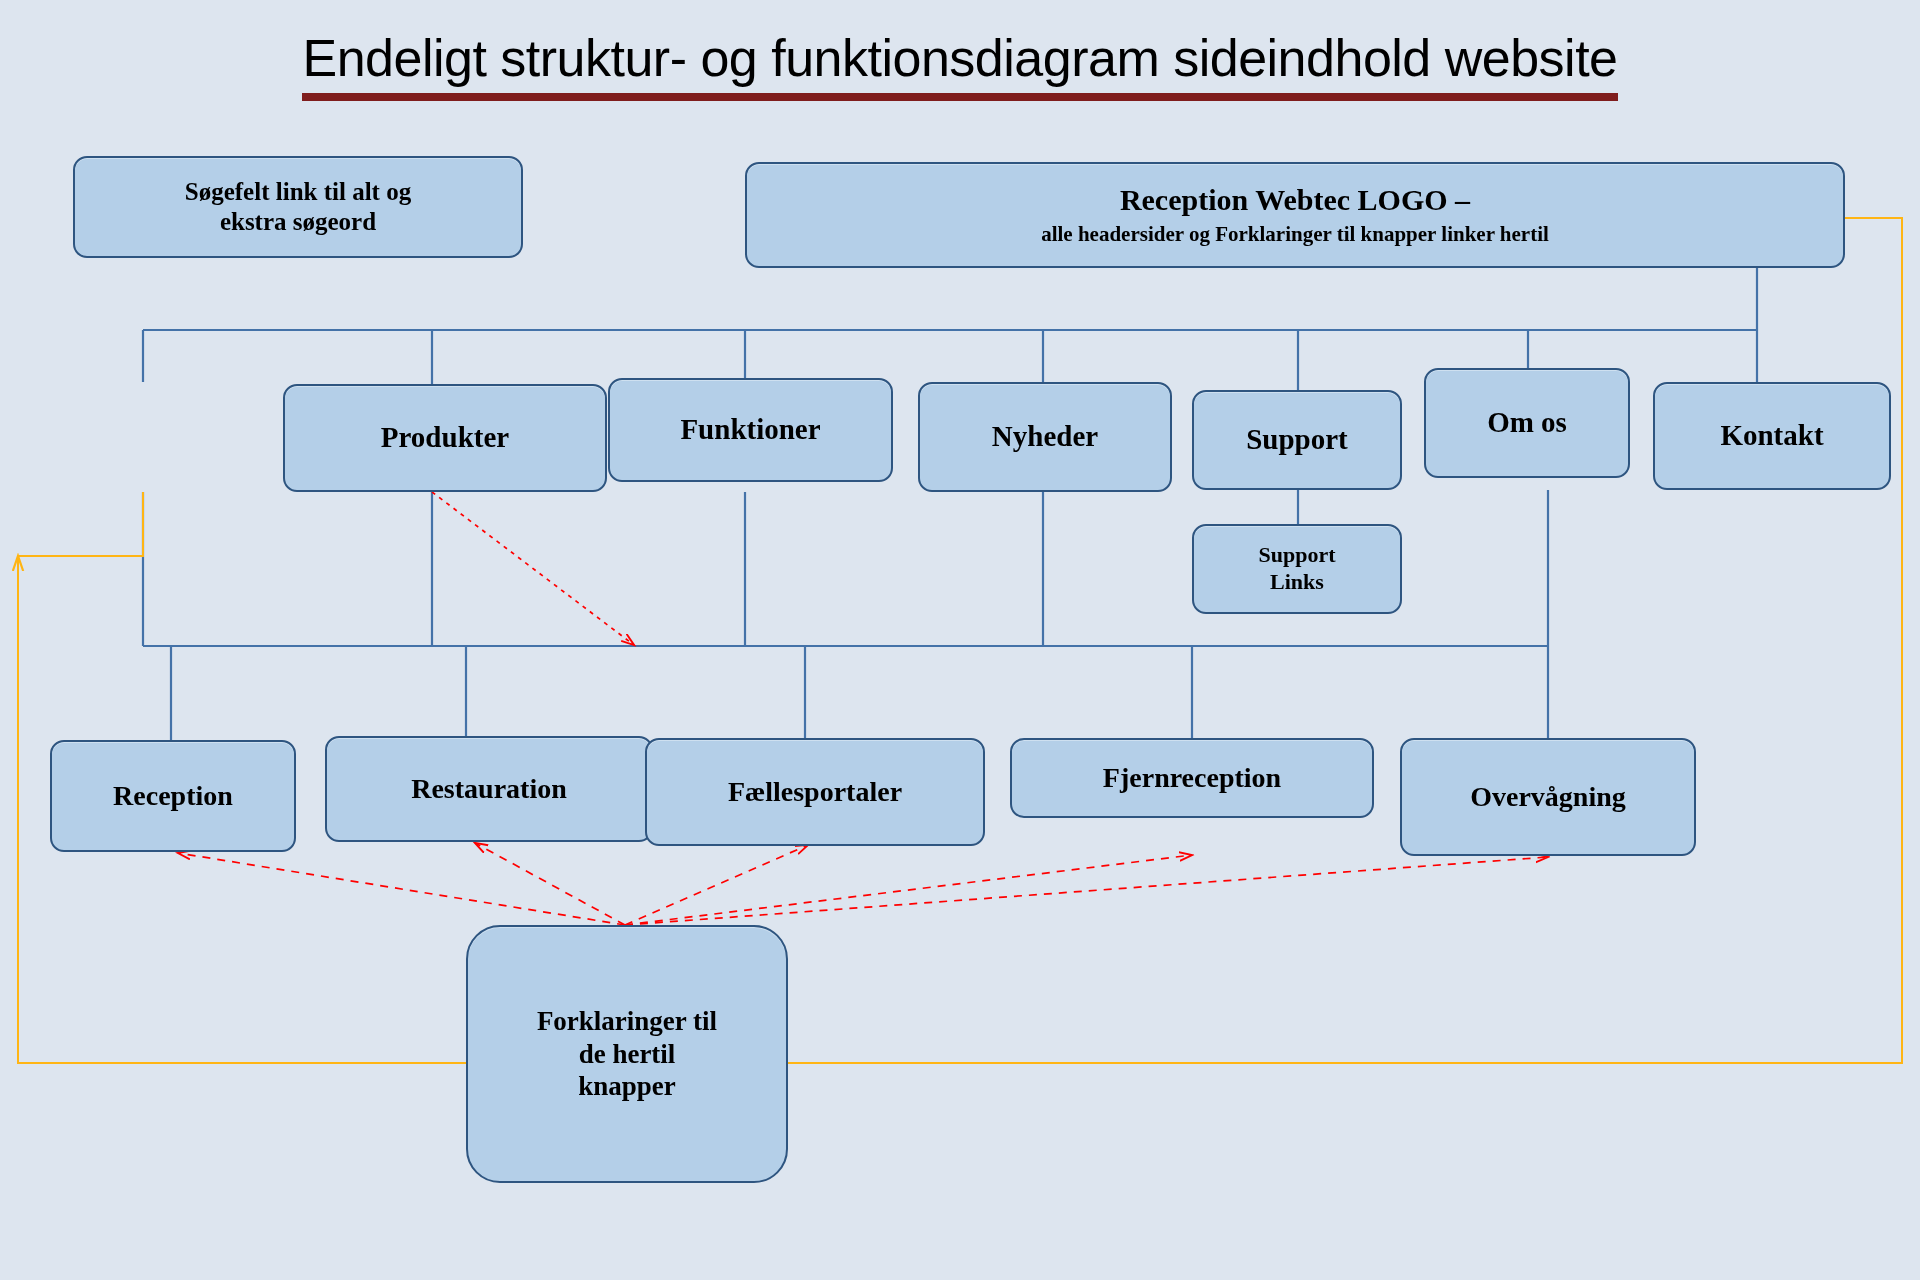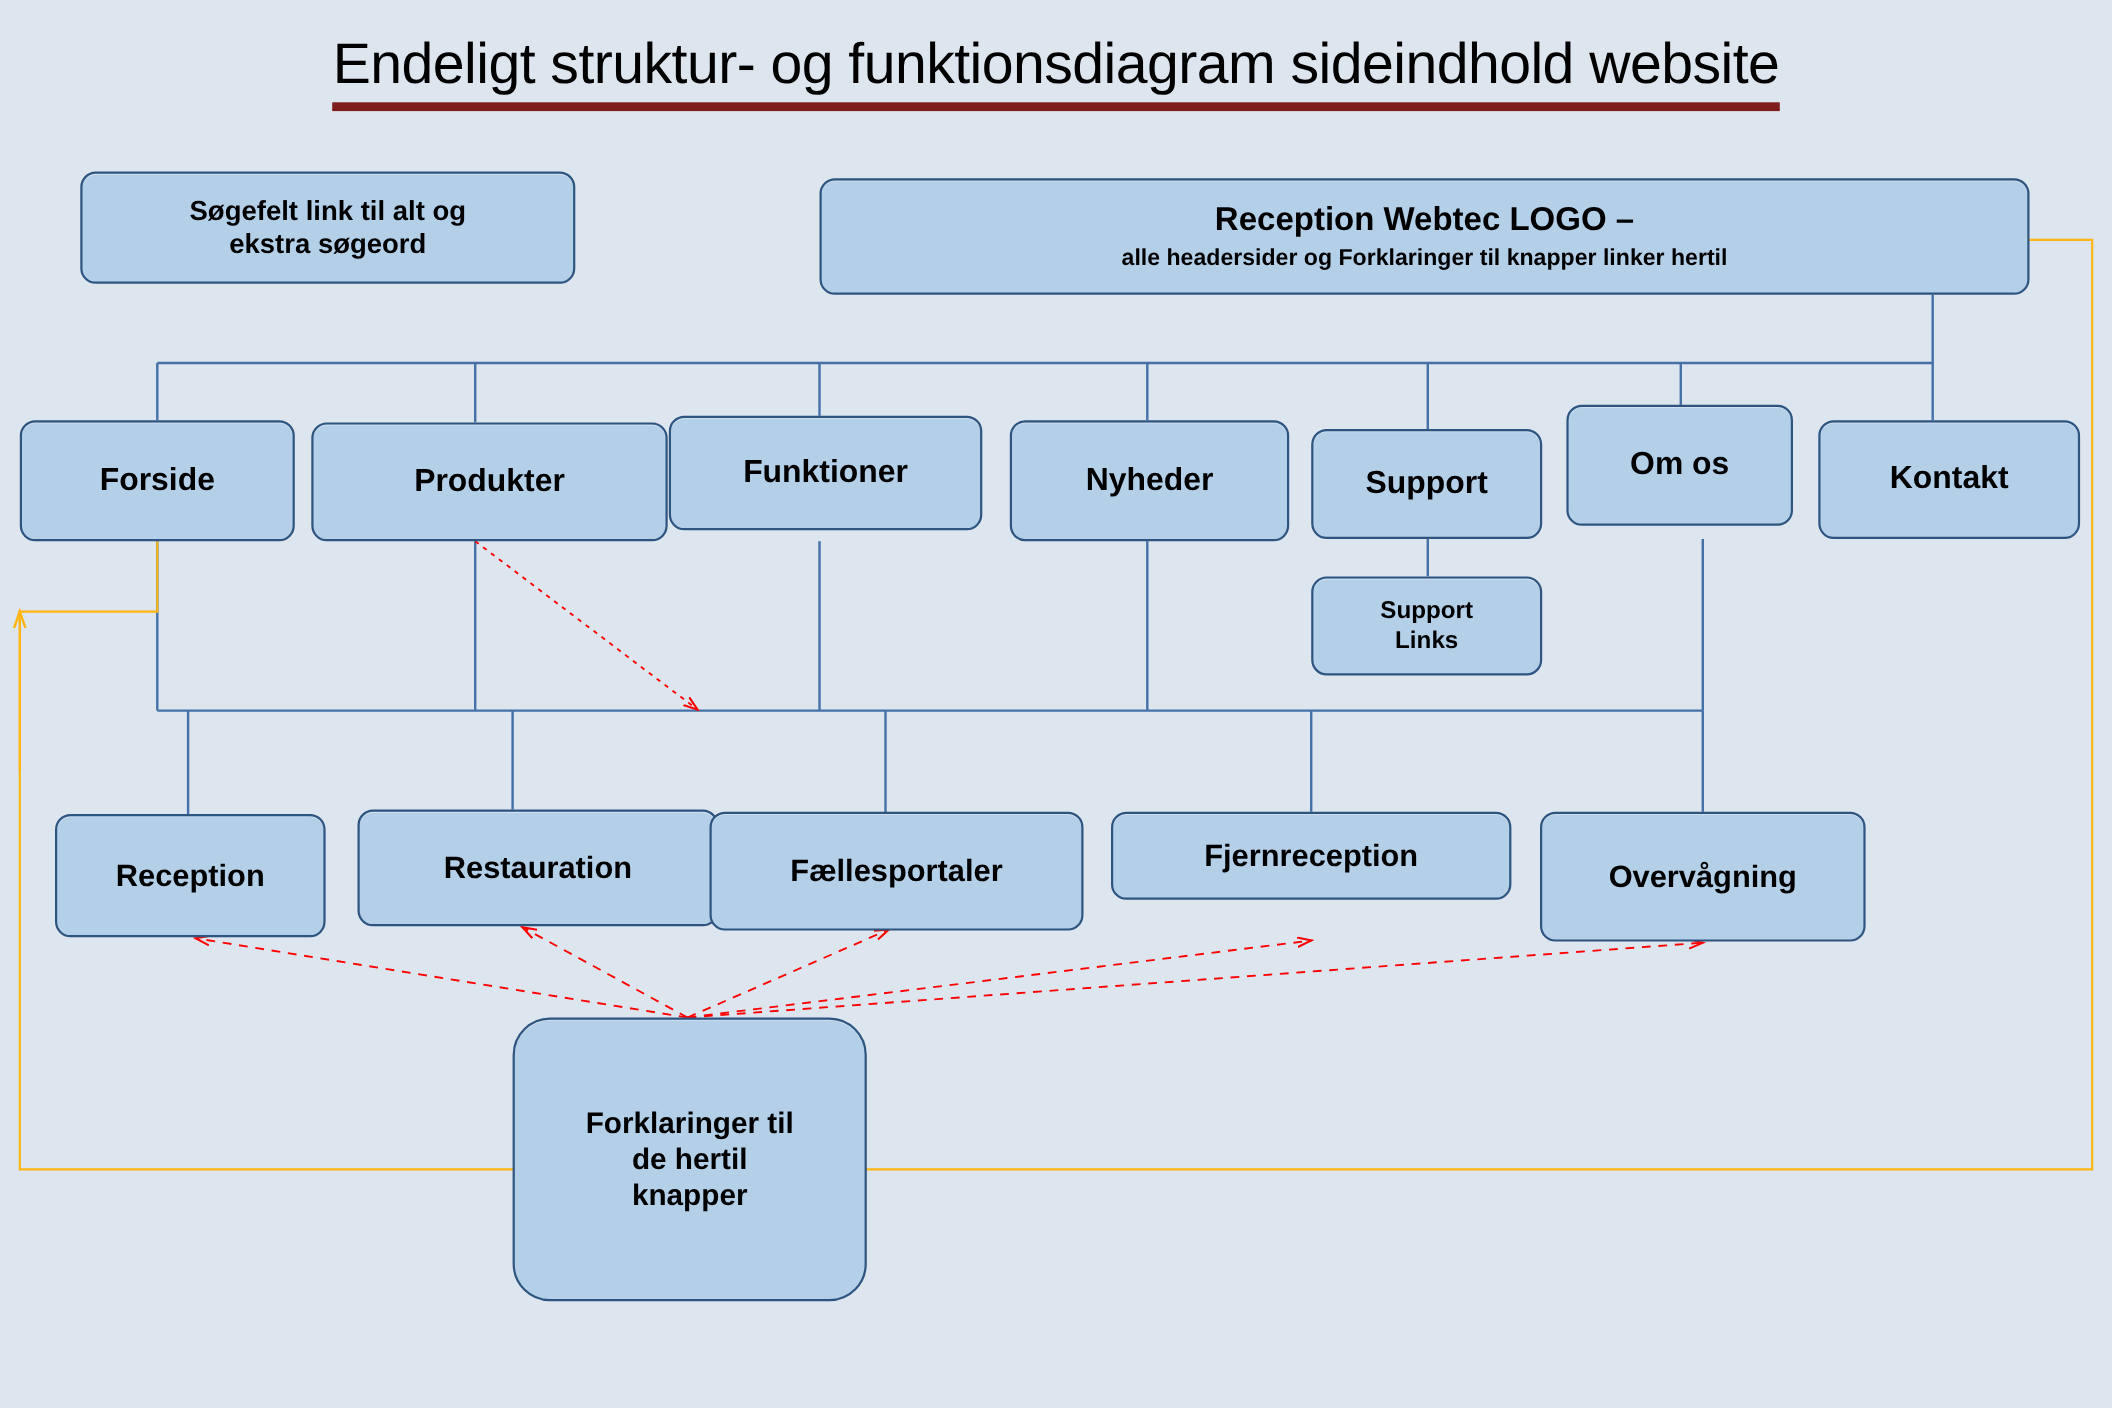--- a/index.html
+++ b/index.html
@@ -50,20 +50,21 @@
     border-radius: 14px;
     display: flex;
     flex-direction: column;
     align-items: center;
     justify-content: center;
     text-align: center;
     color: #000;
     font-weight: bold;
     line-height: 1.22;
     box-shadow: 0 1px 0 rgba(255,255,255,0.35) inset;
+    font-family: Liberation Serif, serif;
   }
   .node .l1 { display: block; }
   .node .l2 { display: block; }
   .node.nav { font-size: 29px; }
   .node.sub { font-size: 28px; }
   .node.small { font-size: 22px; font-weight: bold; }
   .node.search { font-size: 25px; padding: 0 14px; }
   .node.header { }
   .node.header .l1 { font-size: 30px; }
   .node.header .l2 { font-size: 21px; margin-top: 4px; }
@@ -143,23 +144,20 @@
   <div class="node search" style="left:73px; top:156px; width:450px; height:102px;">
     <span class="l1">Søgefelt link til alt og</span>
     <span class="l2">ekstra søgeord</span>
   </div>
 
   <div class="node header" style="left:745px; top:162px; width:1100px; height:106px;">
     <span class="l1">Reception Webtec LOGO –</span>
     <span class="l2">alle headersider og Forklaringer til knapper linker hertil</span>
   </div>
 
-  <div class="node nav" style="left:18px; top:382px; width:250px; height:110px;">
-    <span>Forside</span>
-  </div>
 
   <div class="node nav" style="left:283px; top:384px; width:324px; height:108px;">
     <span>Produkter</span>
   </div>
 
   <div class="node nav" style="left:608px; top:378px; width:285px; height:104px;">
     <span>Funktioner</span>
   </div>
 
   <div class="node nav" style="left:918px; top:382px; width:254px; height:110px;">

